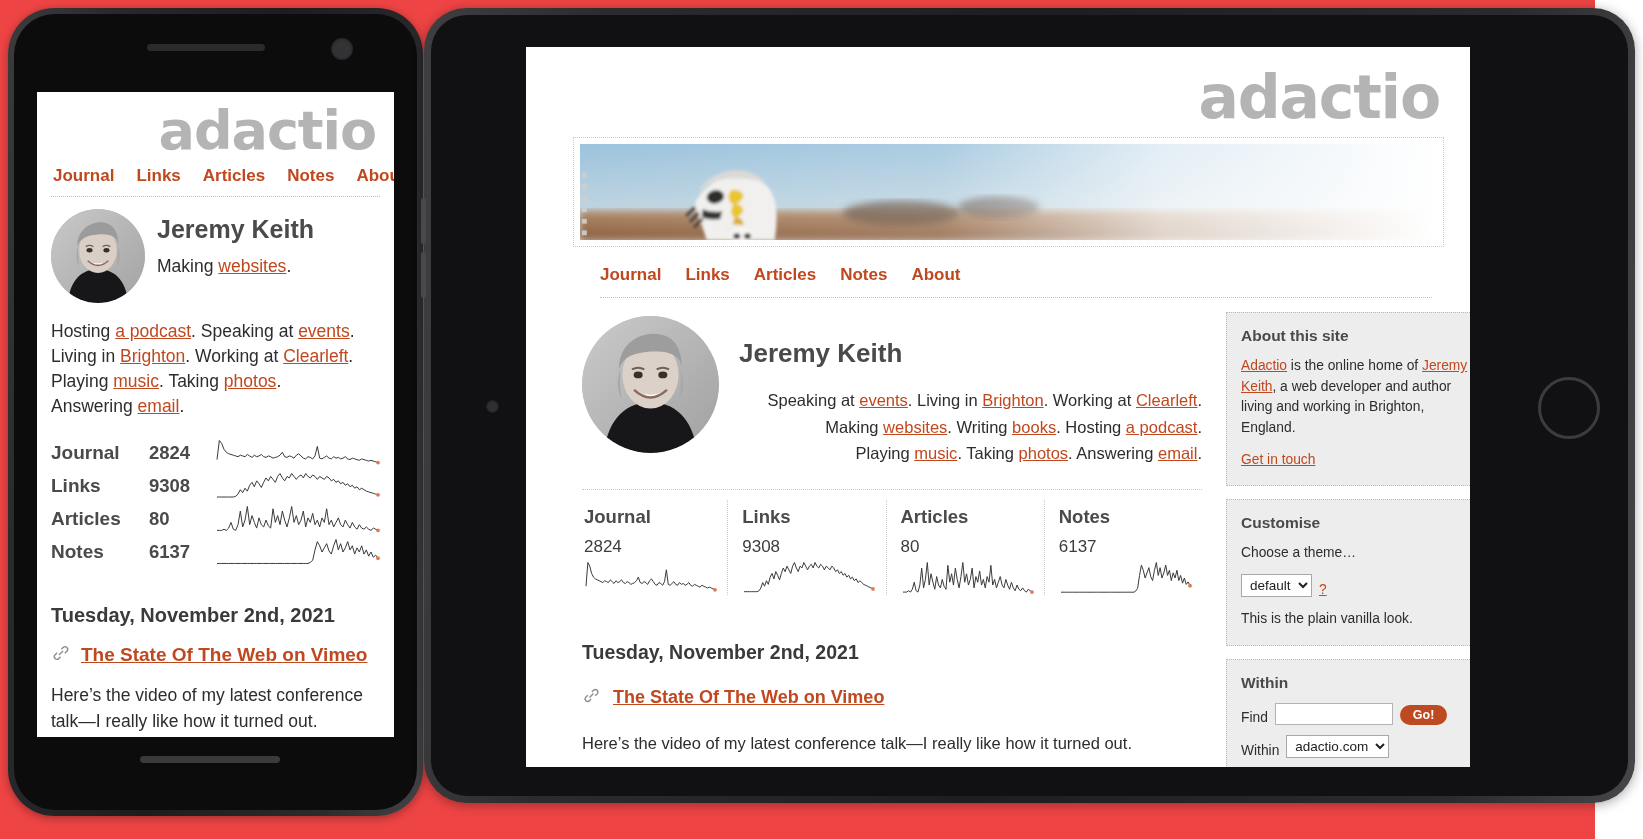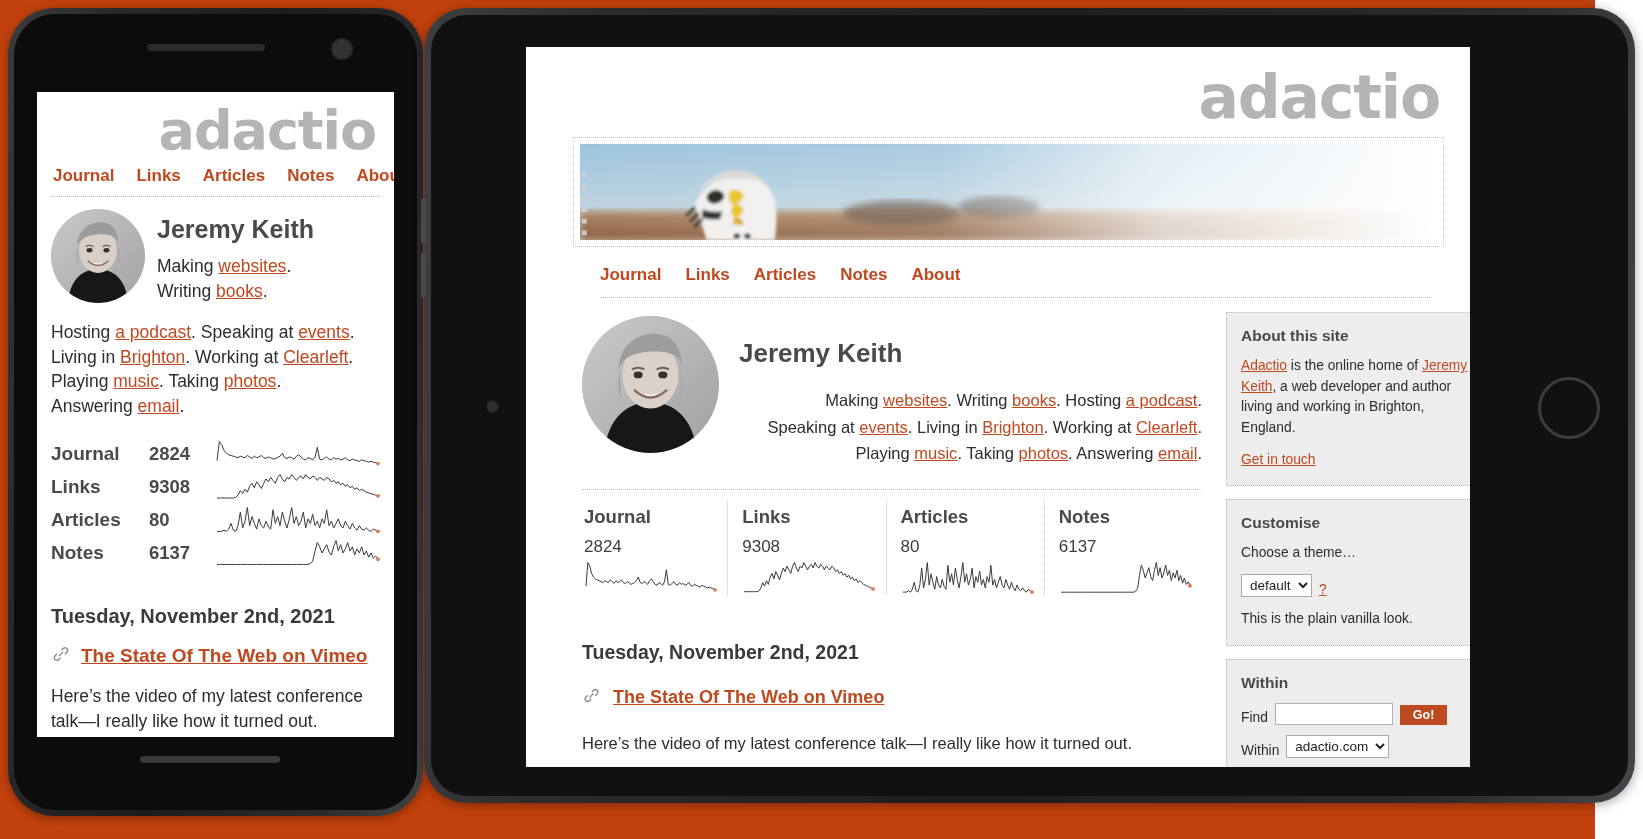--- a/index.html
+++ b/index.html
@@ -3,21 +3,21 @@
 <meta charset="utf-8">
 <style>
   * { box-sizing: border-box; }
   html, body {
     margin: 0; padding: 0;
     width: 1643px; height: 839px;
     background: #ffffff;
     font-family: "Liberation Sans", sans-serif;
     overflow: hidden;
   }
-  .stage { position: relative; width: 1595px; height: 839px; background:#c2410c; }
+  .stage { position: relative; width: 1595px; height: 839px; background:#ef4444; }
 
   
   .phone {
     position: absolute; left: 8px; top: 8px;
     width: 415px; height: 808px;
     border-radius: 46px;
     background: linear-gradient(100deg,#3c3c3e 0%, #2a2a2c 18%, #1d1d1f 50%, #2c2c2e 82%, #434345 100%);
     box-shadow: 0 2px 10px rgba(0,0,0,.35);
     padding: 6px;
   }
@@ -156,21 +156,21 @@
   .side-row { display:flex; align-items:flex-end; gap:7px; margin-top:10px; font-size:13.8px; color:#2d2d2d; }
   select.mini {
     font-family:"Liberation Sans", sans-serif; font-size:13.5px;
     padding:2px 4px; border:1px solid #a9a9a9; background:#fff; color:#222;
   }
   input.findbox {
     width:118px; height:22px; border:1px solid #b3b3b3; background:#fff;
   }
   .go-btn {
     background:#bd4a21; color:#fff; font-size:12.5px; font-weight:700;
-    border:none; border-radius:1px; padding:3px 13px; cursor:pointer;
+    border:none; border-radius:10px; padding:3px 13px; cursor:pointer;
     font-family:"Liberation Sans", sans-serif;
   }
 
   .chain { color:#8d8d8d; }
   .avatar-svg { width:100%; height:100%; display:block; }
 </style>
 </head>
 <body>
 
 <div class="stage">
@@ -220,21 +220,20 @@
                   <path d="M55 40 Q59 37.5 63 40" stroke="#6e6257" stroke-width="1.4" fill="none"></path>
                   <path d="M40 56 Q50 64 60 56 Q50 60 40 56 Z" fill="#ffffff"></path>
                   <path d="M39 55 Q50 65 61 55" stroke="#8a6a5e" stroke-width="1.6" fill="none"></path>
                 </g>
               </svg>
             </div>
             <div class="p-bio-right">
               <div class="p-name">Jeremy Keith</div>
               <div class="p-biotext">
                 <div class="row">Making <a class="link" href="#">websites</a>.</div>
-                <div class="row">Writing <a class="link" href="#">books</a>.</div>
               </div>
             </div>
           </div>
 
           <div class="p-biotext" style="margin-top:16px;">
             <div class="row">Hosting <a class="link" href="#">a podcast</a>. Speaking at <a class="link" href="#">events</a>.</div>
             <div class="row">Living in <a class="link" href="#">Brighton</a>. Working at <a class="link" href="#">Clearleft</a>.</div>
             <div class="row">Playing <a class="link" href="#">music</a>. Taking <a class="link" href="#">photos</a>.</div>
             <div class="row">Answering <a class="link" href="#">email</a>.</div>
           </div>
@@ -398,22 +397,22 @@
                     <path d="M36.5 39 Q41 36.5 45.5 39" stroke="#6e6257" stroke-width="1.5" fill="none"></path>
                     <path d="M54.5 39 Q59 36.5 63.5 39" stroke="#6e6257" stroke-width="1.5" fill="none"></path>
                     <path d="M39 55 Q50 64 61 55 Q50 60 39 55 Z" fill="#ffffff"></path>
                     <path d="M38 54 Q50 65 62 54" stroke="#8a6a5e" stroke-width="1.7" fill="none"></path>
                   </g>
                 </svg>
               </div>
               <div class="t-bio-right">
                 <div class="t-name">Jeremy Keith</div>
                 <div class="t-biotext">
+                  <div>Speaking at <a class="link" href="#">events</a>. Living in <a class="link" href="#">Brighton</a>. Working at <a class="link" href="#">Clearleft</a>.</div>
                   <div>Making <a class="link" href="#">websites</a>. Writing <a class="link" href="#">books</a>. Hosting <a class="link" href="#">a podcast</a>.</div>
-                  <div>Speaking at <a class="link" href="#">events</a>. Living in <a class="link" href="#">Brighton</a>. Working at <a class="link" href="#">Clearleft</a>.</div>
                   <div>Playing <a class="link" href="#">music</a>. Taking <a class="link" href="#">photos</a>. Answering <a class="link" href="#">email</a>.</div>
                 </div>
               </div>
             </div>
 
             <div class="t-stats">
               <div class="t-stat">
                 <div class="t-stat-label">Journal</div>
                 <div class="t-stat-num">2824</div>
                 <div class="t-stat-spark"><svg width="133" height="34" viewBox="0 0 133 34">

